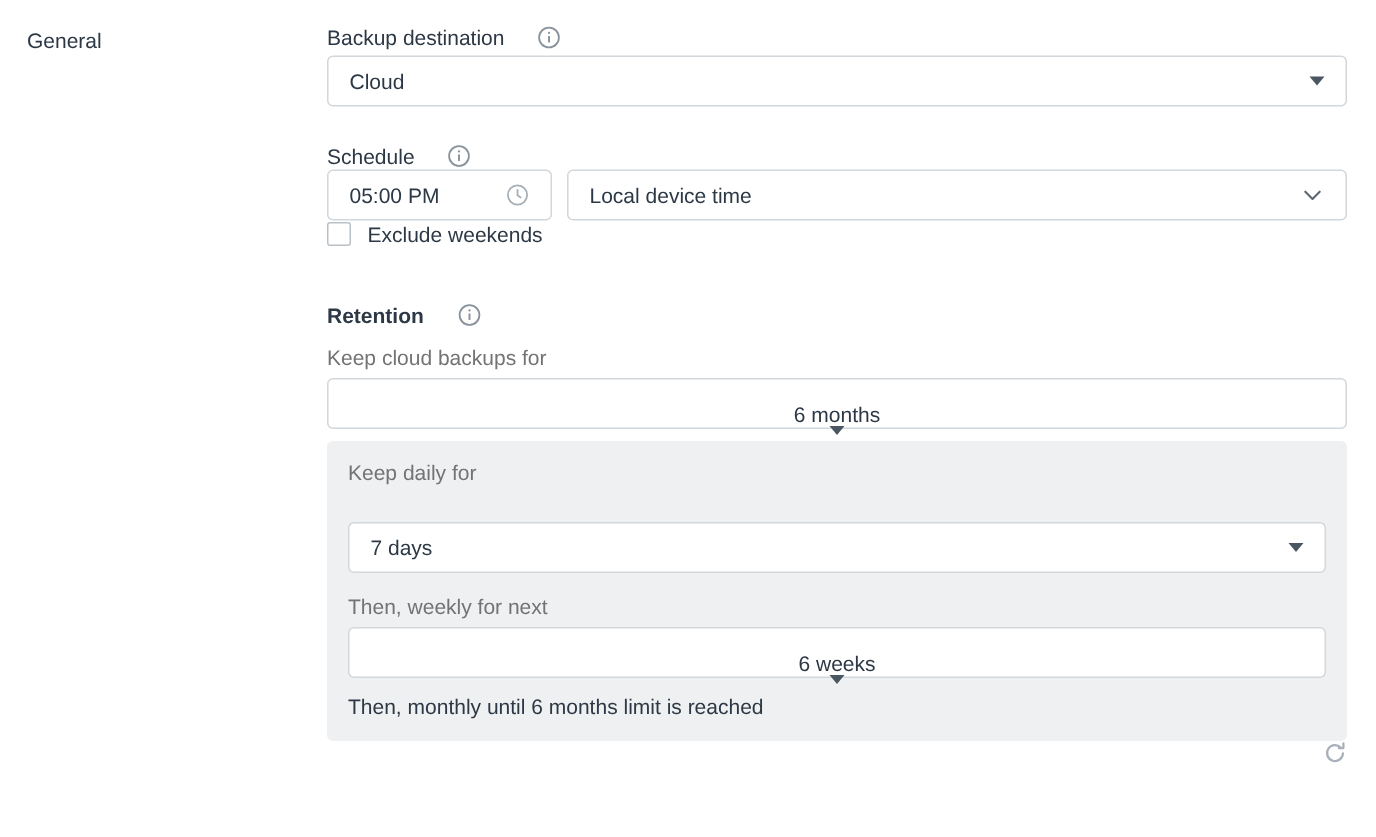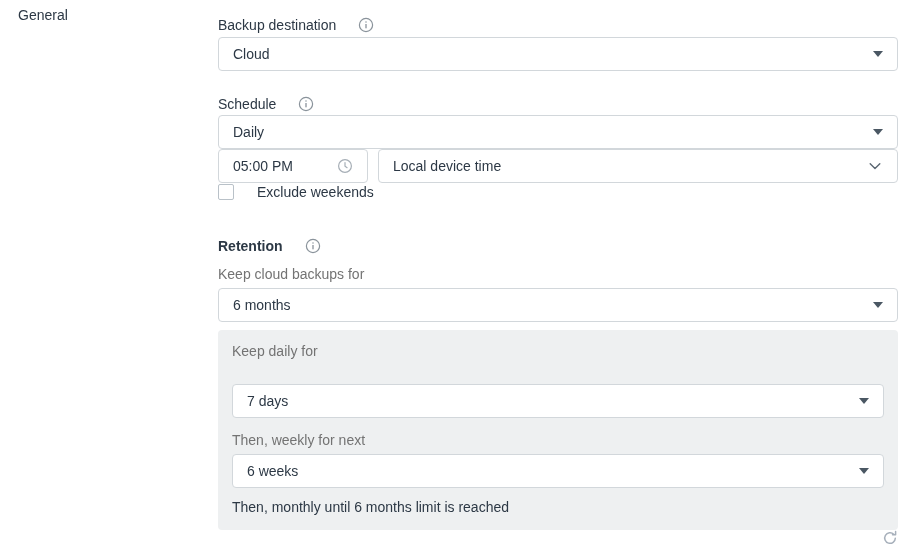--- a/index.html
+++ b/index.html
@@ -12,21 +12,21 @@
   .page {
     position: relative;
     width: 917px;
     height: 558px;
     background: #ffffff;
     overflow: hidden;
   }
   .section-label {
     position: absolute;
     left: 18px;
-    top: 7px;
+    top: 19px;
     font-size: 14px;
     color: #2c3845;
   }
   .form-col {
     position: absolute;
     left: 218px;
     top: 16px;
     width: 680px;
   }
   .label-row {
@@ -68,37 +68,37 @@
     flex: 0 0 auto;
   }
   .chevron-icon { color: #5a6672; }
   .clock-icon { color: #a6aeb6; }
   .mt3  { margin-top: 3px; }
   .mt24 { margin-top: 24px; }
   .mt2  { margin-top: 2px; }
   .mt12 { margin-top: 0; }
   .mt22 { margin-top: 36px; font-weight: bold; }
   .mt10 { margin-top: 10px; }
-  .mt5  { margin-top: 5px; }
+  .mt5  { margin-top: 5px; flex-direction: column; }
   .mt8  { margin-top: 8px; }
   .mt13 { margin-top: 13px; }
   .mt7  { margin-top: 24px; }
   .time-row {
     display: flex;
     gap: 10px;
   }
   .time-input {
     width: 150px;
     flex: 0 0 auto;
   }
   .tz-select { flex: 1 1 auto; gap: 33px; }
   .checkbox-row {
     display: flex;
     align-items: center;
-    gap: 23px;
+    gap: 11px;
     height: 18px;
   }
   .checkbox {
     width: 16px;
     height: 16px;
     border: 1px solid #b9c1c8;
     border-radius: 2px;
     background: #ffffff;
     cursor: pointer;
     flex: 0 0 auto;
@@ -155,24 +155,20 @@
 
     <div class="label-row mt24">
       <span>Schedule</span>
       <span class="info-icon">
         <svg viewBox="0 0 16 16" width="16" height="16">
             <circle cx="8" cy="8" r="6.6" fill="none" stroke="currentColor" stroke-width="1.2"></circle>
             <rect x="7.35" y="7" width="1.3" height="4.3" fill="currentColor"></rect>
             <rect x="7.25" y="4.2" width="1.5" height="1.5" rx="0.75" fill="currentColor"></rect>
           </svg>
       </span>
-    </div>
-    <div class="select mt2">
-      <span class="value">Daily</span>
-      <span class="tri-down"></span>
     </div>
 
     <div class="time-row mt12">
       <div class="select time-input">
         <span class="value">05:00 PM</span>
         <span class="clock-icon">
           <svg viewBox="0 0 16 16" width="16" height="16">
               <circle cx="8" cy="8" r="6.4" fill="none" stroke="currentColor" stroke-width="1.2"></circle>
               <path d="M8 4.6V8.2l2.1 1.5" fill="none" stroke="currentColor" stroke-width="1.2" stroke-linecap="round"></path>
             </svg>

